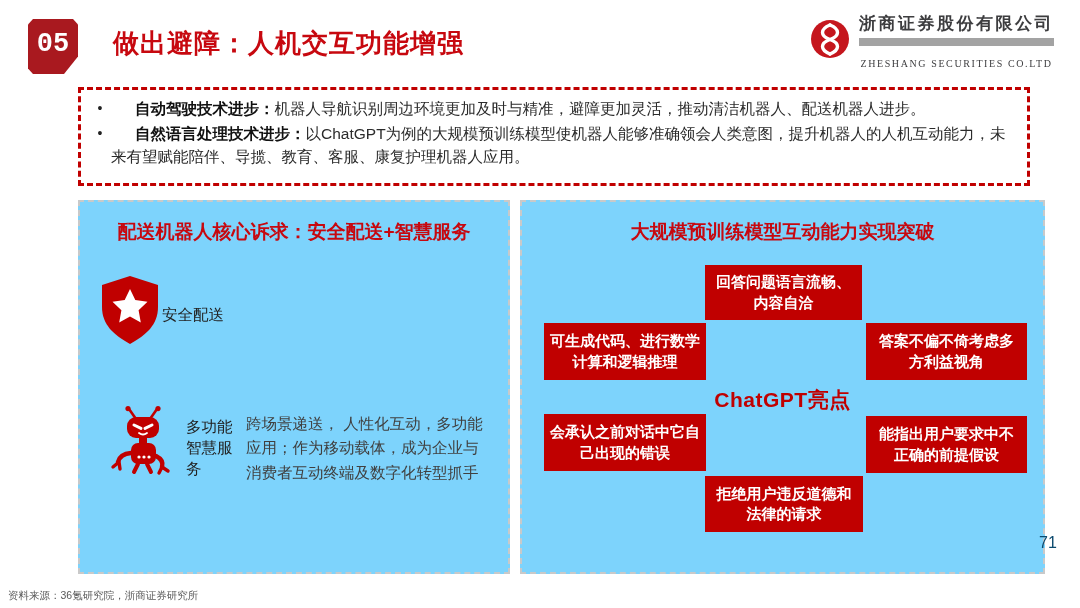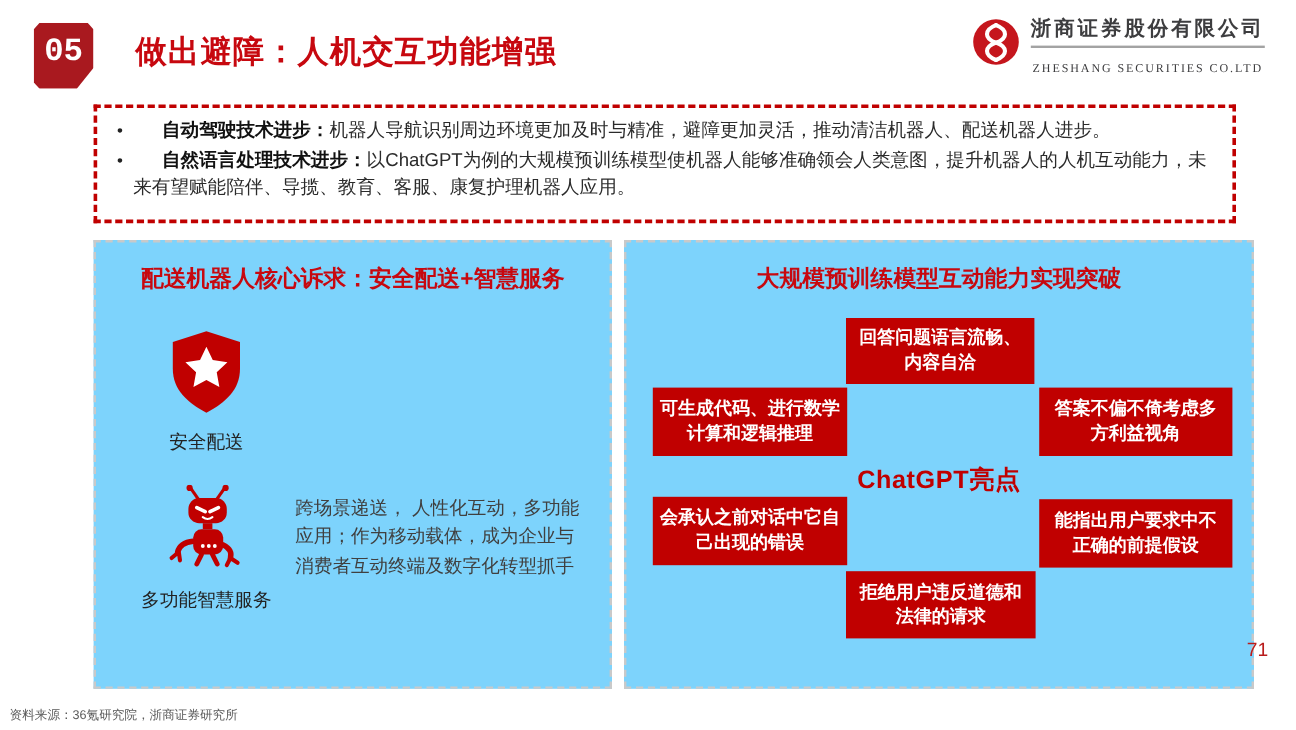--- a/index.html
+++ b/index.html
@@ -19,21 +19,21 @@
   }
   .slide-title{
     position:absolute;left:113px;top:26px;
     font-size:26px;font-weight:bold;color:#c7080f;letter-spacing:1px;
   }
   .logo{position:absolute;right:26px;top:12px;display:flex;align-items:center;gap:9px;}
   .logo-text{display:flex;flex-direction:column;align-items:center;}
   .logo-cn{
     font-family:"Liberation Serif","DejaVu Serif",serif;
     font-size:17px;color:#3d3d3f;letter-spacing:2.5px;font-weight:bold;
-    border-bottom:2px solid #a3a3a3;padding-bottom:3px;
+    border-bottom:8px solid #a3a3a3;padding-bottom:3px;
   }
   .logo-en{
     font-family:"Liberation Serif","DejaVu Serif",serif;
     font-size:10px;color:#3d3d3f;letter-spacing:1.6px;margin-top:12px;
   }
   
   .summary{
     position:absolute;left:78px;top:87px;width:952px;height:99px;
     box-sizing:border-box;border:3px dashed #c00000;background:#fff;
     padding:8px 14px 0 8px;
@@ -49,42 +49,42 @@
   }
   .panel-left{left:78px;width:432px;}
   .panel-right{left:520px;width:525px;}
   .panel-title{
     text-align:center;margin-top:17px;font-size:19px;font-weight:bold;color:#c7080f;
   }
   
   .need-row{position:absolute;left:18px;display:flex;width:400px;}
   .need-row.r1{top:72px;}
   .need-row.r2{top:202px;}
-  .icon-col{width:148px;display:flex;flex-direction:column;align-items:center;}
+  .icon-col{width:148px;display:flex;flex-direction:row;align-items:center;}
   .icon-label{font-size:15.5px;color:#222;margin-top:7px;}
   .need-desc{width:246px;font-size:15.5px;color:#404040;line-height:1.58;padding-top:8px;}
   
   .gpt-box{
     position:absolute;background:#c00000;color:#fff;
     display:flex;align-items:center;justify-content:center;text-align:center;
     font-size:15px;font-weight:600;line-height:1.35;
     padding:4px 6px;box-sizing:border-box;
   }
   .gpt-top{left:183px;top:63px;width:157px;height:55px;}
   .gpt-midleft{left:22px;top:121px;width:162px;height:57px;}
   .gpt-midright{left:344px;top:121px;width:161px;height:57px;}
   .gpt-lowleft{left:22px;top:212px;width:162px;height:57px;}
   .gpt-lowright{left:344px;top:214px;width:161px;height:57px;}
   .gpt-bottom{left:183px;top:274px;width:158px;height:56px;}
   .gpt-center{
     position:absolute;left:0;top:184px;width:100%;text-align:center;
     font-size:21px;font-weight:bold;color:#c00000;letter-spacing:0.5px;
   }
   
-  .page-number{position:absolute;left:1039px;top:534px;font-size:16px;color:#b91c1c;}
+  .page-number{position:absolute;left:1039px;top:534px;font-size:16px;color:#0c4a6e;}
   .source-note{position:absolute;left:8px;top:589px;font-size:10.5px;color:#5a5a5a;}
 </style>
 </head>
 <body>
 
 <div class="badge">05</div>
 <div class="slide-title">做出避障：人机交互功能增强</div>
 
 <div class="logo">
   <span>

